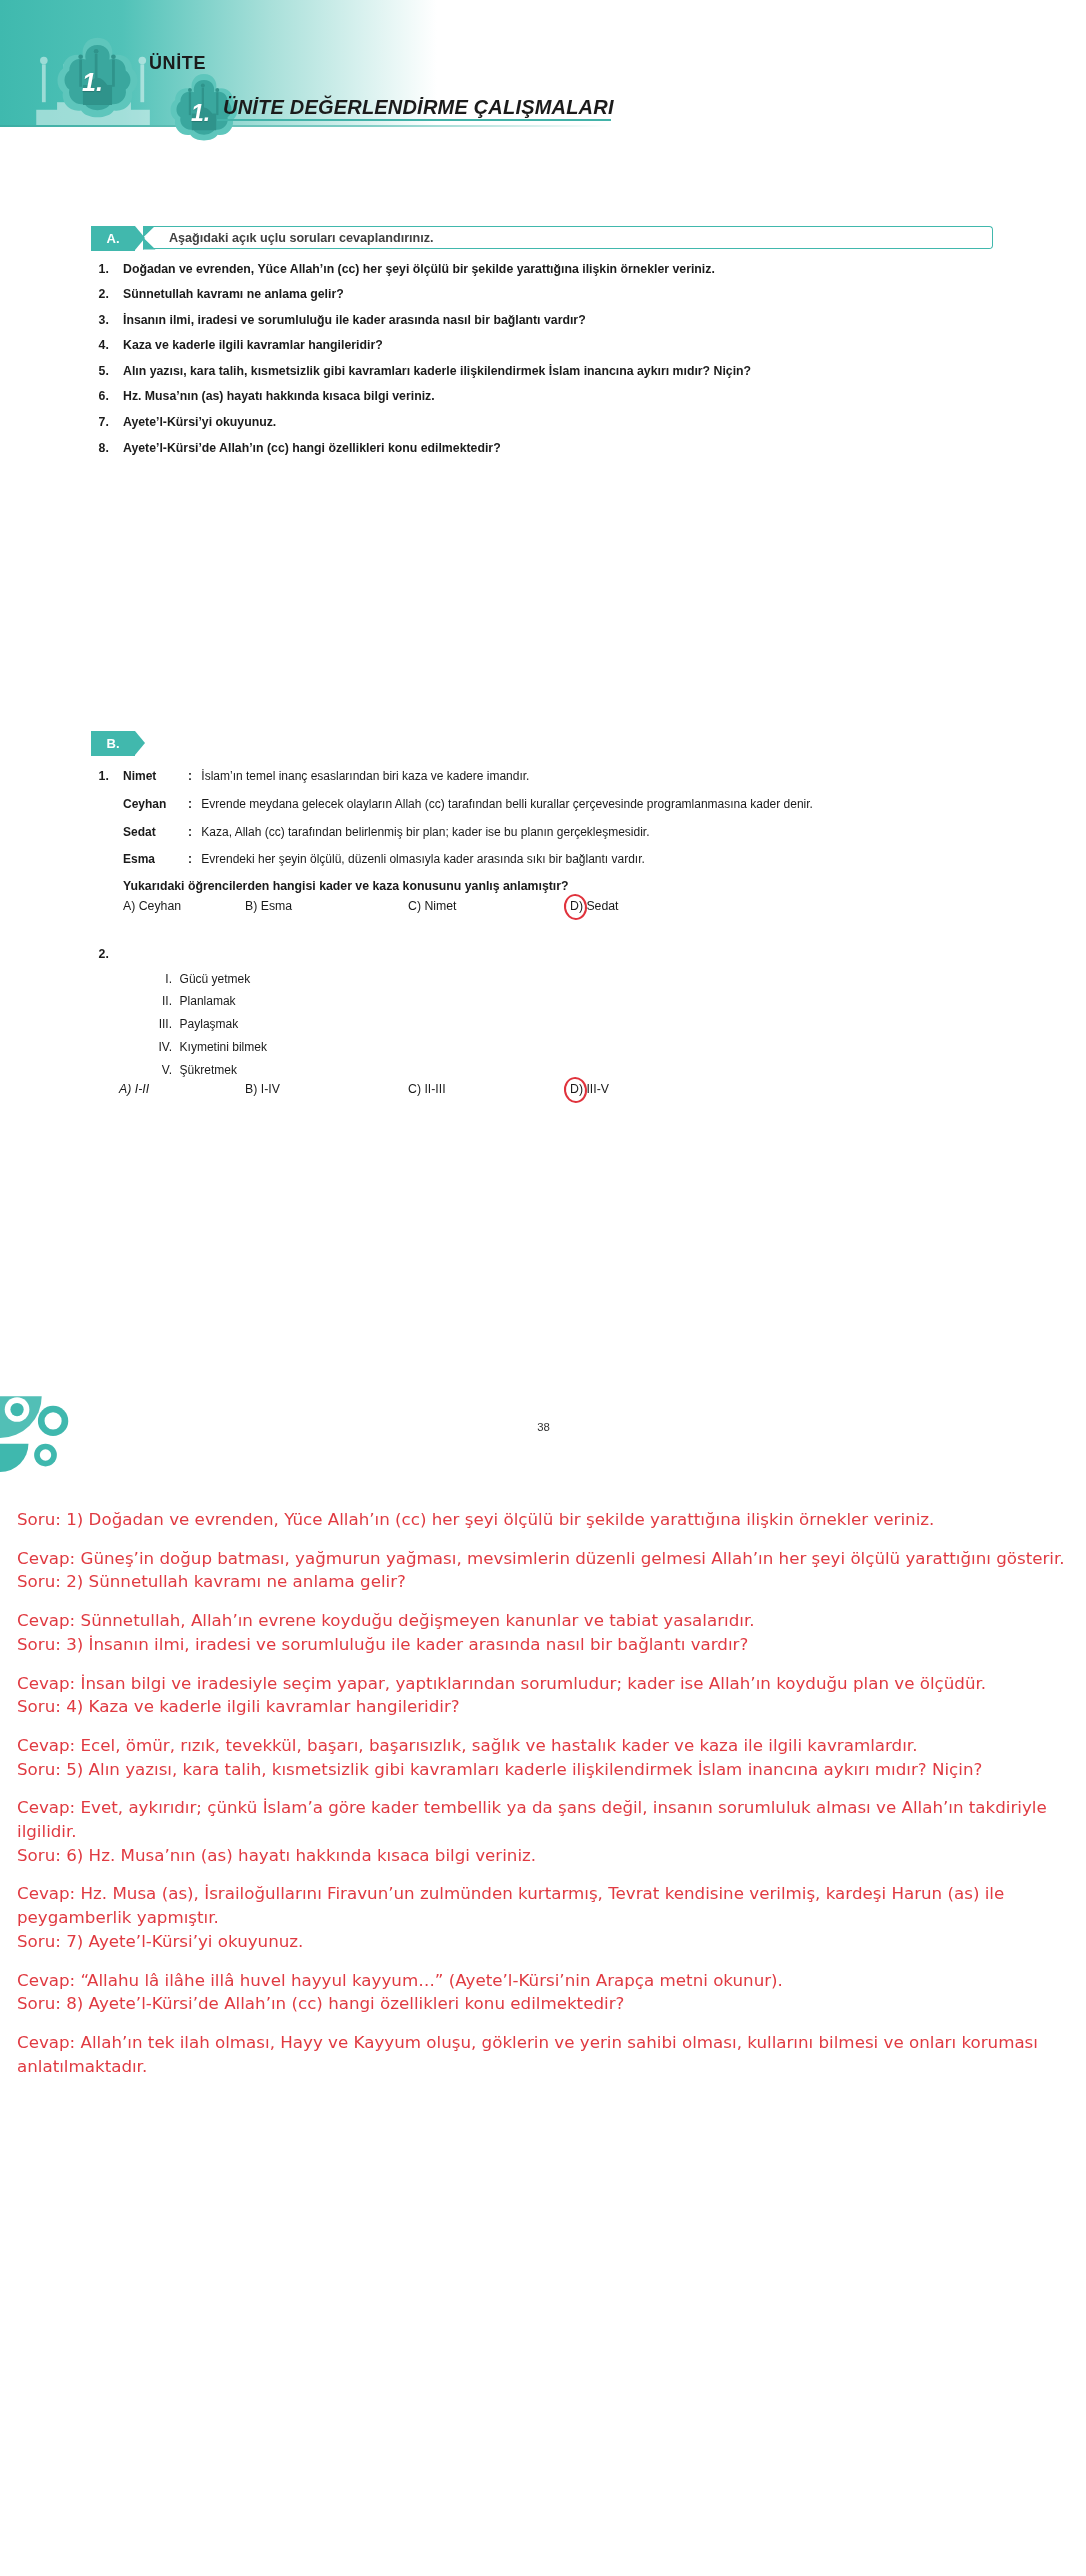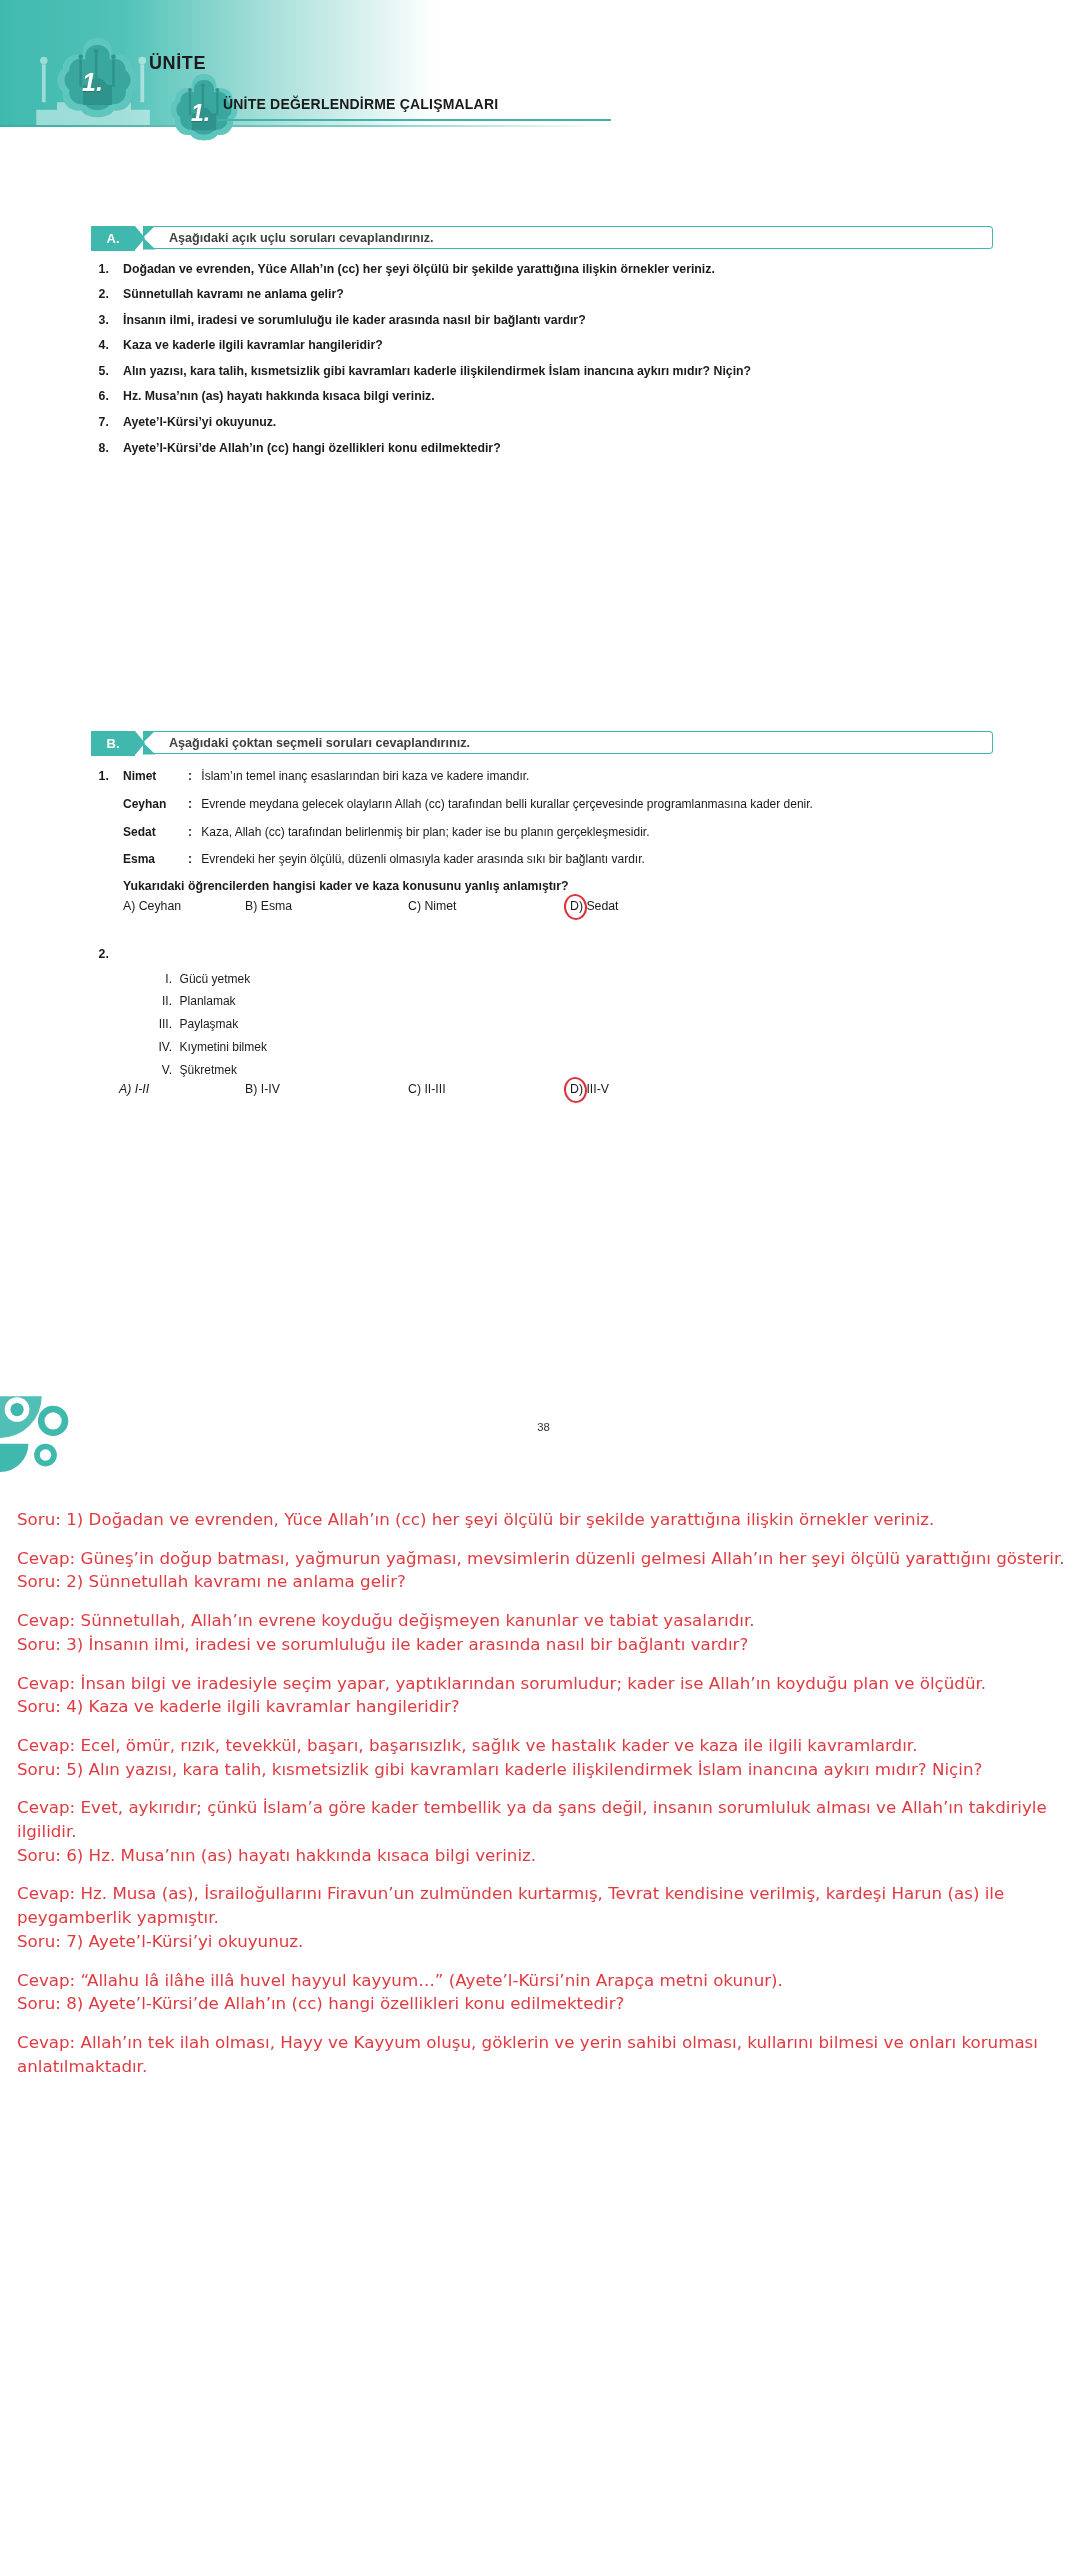--- a/index.html
+++ b/index.html
@@ -35,21 +35,21 @@
 
   .unit-head { position:absolute; left:52px; top:34px; width:323px; height:66px; }
   .unit-head .label {
     position:absolute; left:97px; top:19px;
     font-size:18px; font-weight:bold; letter-spacing:0.6px; color:#1b1b1b;
   }
 
   .eval-head { position:absolute; left:166px; top:71px; width:532px; height:70px; }
   .eval-head .label {
     position:absolute; left:57px; top:25px;
-    font-size:14px; font-weight:bold; 
+    font-size:20px; font-weight:bold; font-style:italic;
     letter-spacing:0.2px; color:#1b1b1b; white-space:nowrap;
   }
   .eval-rule {
     position:absolute; left:217px; top:119px; width:394px; height:1.9px; background:#43b3a9;
   }
 
   .badge-num {
     position:absolute; color:#fff; font-weight:bold; font-style:italic;
     text-shadow:0 0.9px 0.9px rgba(0,0,0,.18);
   }
@@ -215,23 +215,20 @@
         <li><span class="n">5.</span><span>Alın yazısı, kara talih, kısmetsizlik gibi kavramları kaderle ilişkilendirmek İslam inancına aykırı mıdır? Niçin?</span></li>
         <li><span class="n">6.</span><span>Hz. Musa’nın (as) hayatı hakkında kısaca bilgi veriniz.</span></li>
         <li><span class="n">7.</span><span>Ayete’l-Kürsi’yi okuyunuz.</span></li>
         <li><span class="n">8.</span><span>Ayete’l-Kürsi’de Allah’ın (cc) hangi özellikleri konu edilmektedir?</span></li>
       </ol>
   </div>
 
   <div style="position:absolute;left:91px;top:731px;width:902px;">
     <div class="sec-head">
       <div class="tab">B.</div>
-      <div class="bar">
-        <span class="txt">Aşağıdaki çoktan seçmeli soruları cevaplandırınız.</span>
-      </div>
     </div>
 
     <div class="mcq" style="position:relative;">
       <div style="position:relative;height:0;">
         <span class="qnum" style="top:1.9px;">1.</span>
       </div>
       <div id="b-q1-statements">
           <div class="stmt"><span class="name">Nimet</span><span class="colon">:</span><span class="body">İslam’ın temel inanç esaslarından biri kaza ve kadere imandır.</span></div>
           <div class="stmt"><span class="name">Ceyhan</span><span class="colon">:</span><span class="body">Evrende meydana gelecek olayların Allah (cc) tarafından belli kurallar çerçevesinde programlanmasına kader denir.</span></div>
           <div class="stmt"><span class="name">Sedat</span><span class="colon">:</span><span class="body">Kaza, Allah (cc) tarafından belirlenmiş bir plan; kader ise bu planın gerçekleşmesidir.</span></div>

